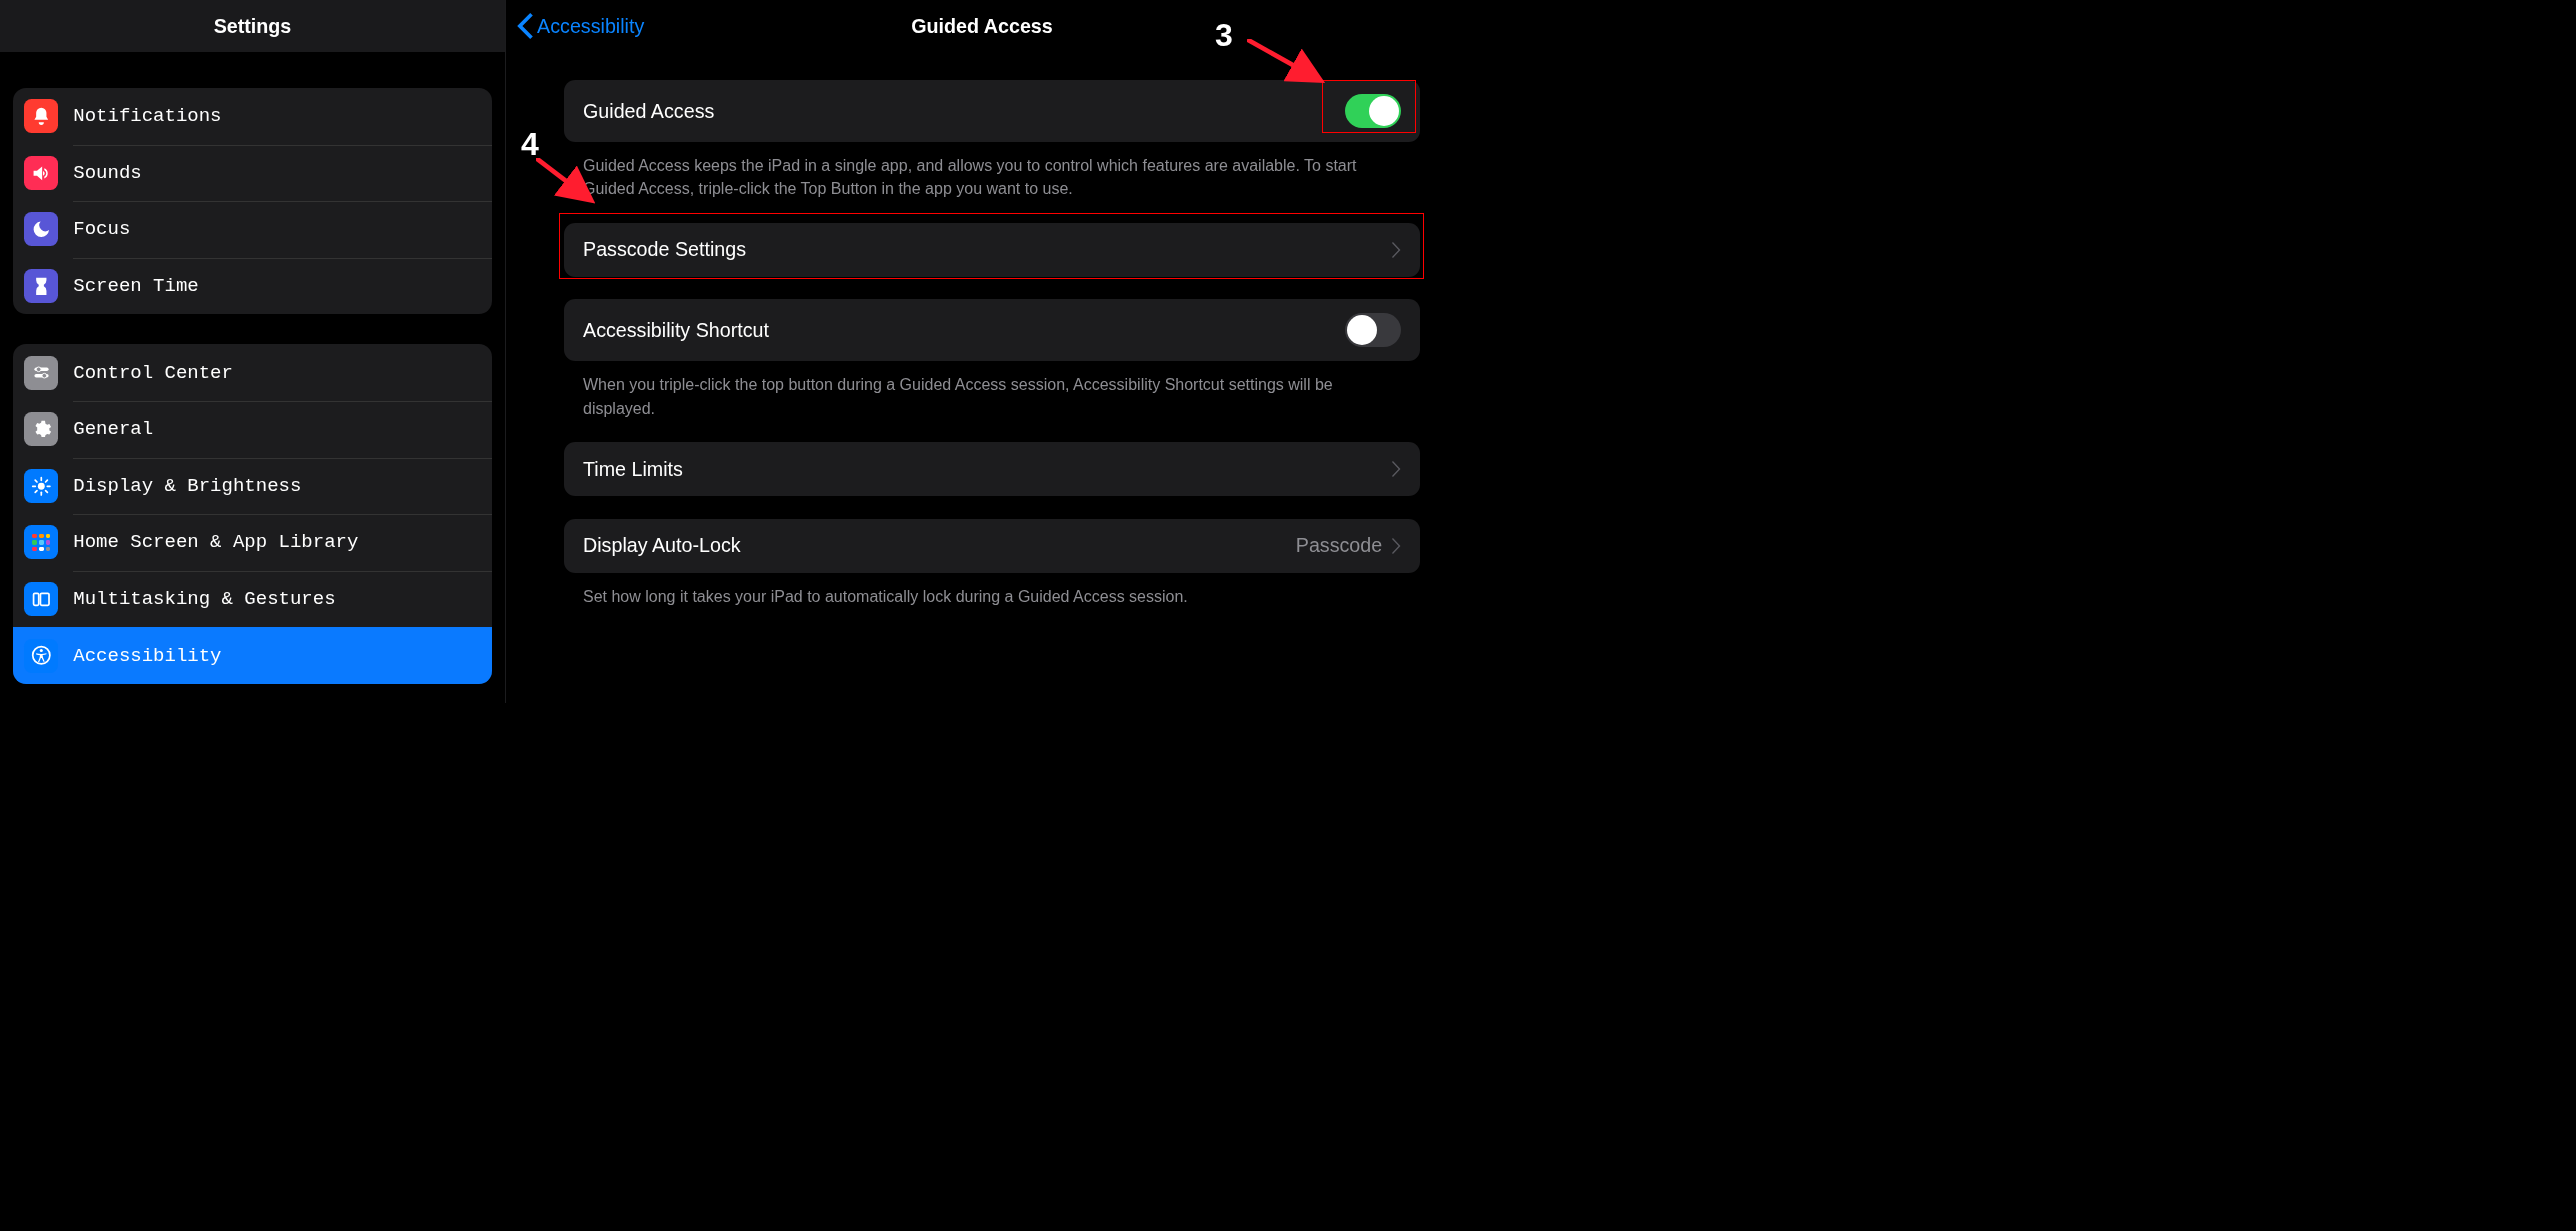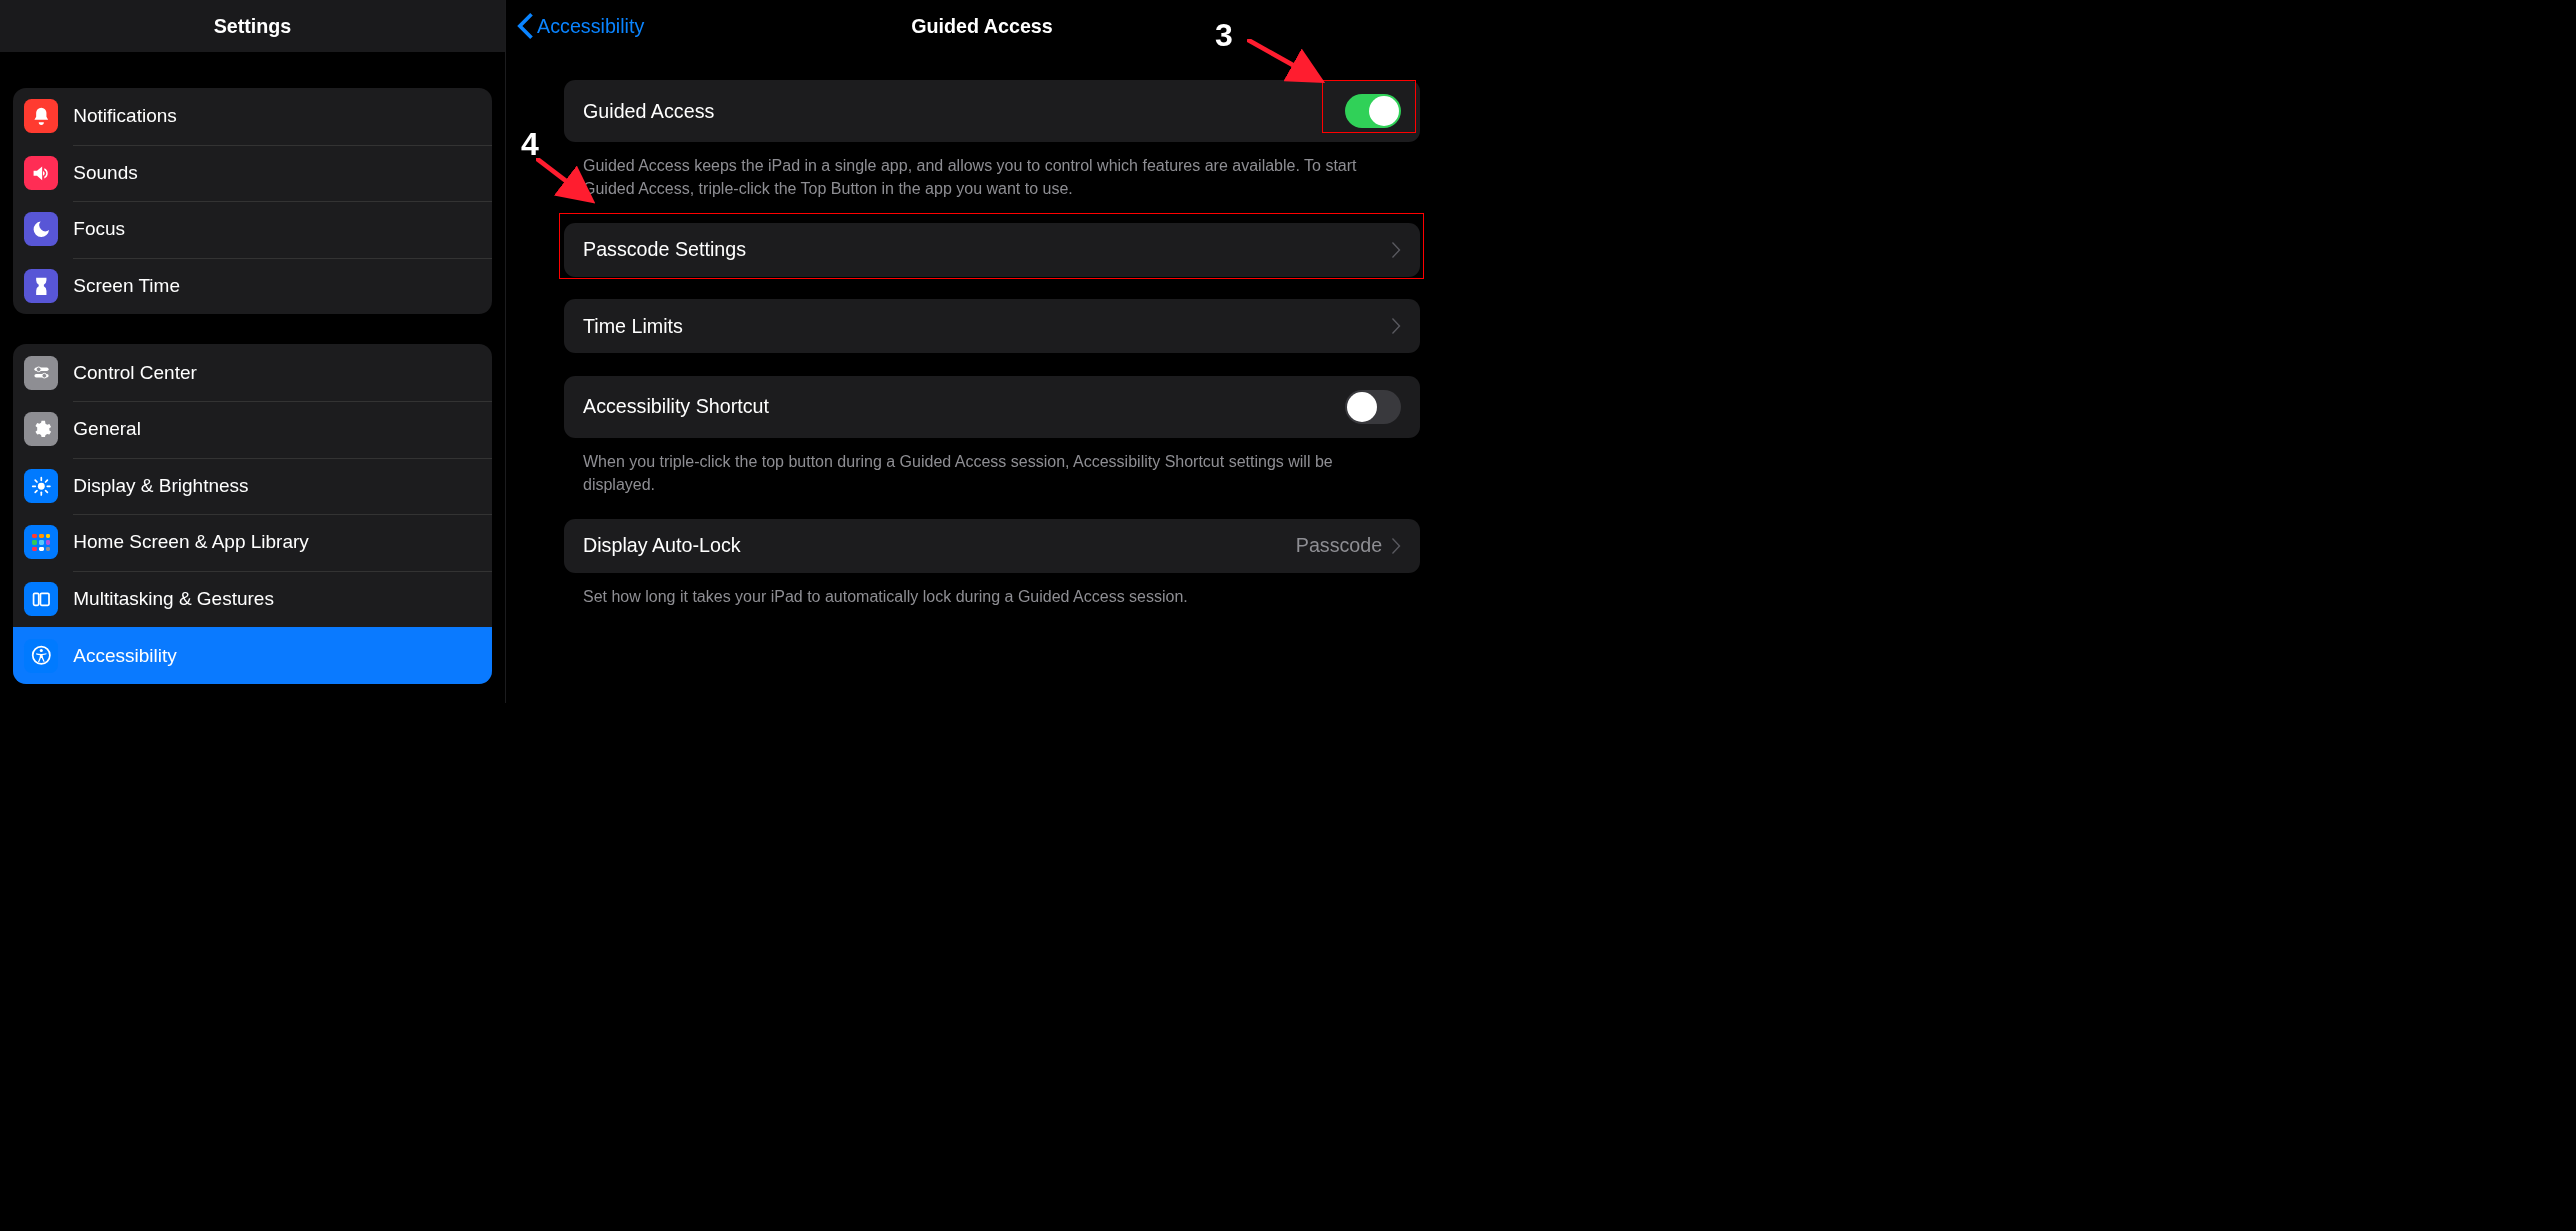--- a/index.html
+++ b/index.html
@@ -77,20 +77,21 @@
     display: flex;
     align-items: center;
     justify-content: center;
     margin-right: 15px;
     flex-shrink: 0;
   }
   .row-label {
     font-size: 19px;
     color: #fff;
     font-weight: 400;
+    font-family: Liberation Mono, monospace;
   }
   
   .bg-red    { background: #ff3b30; }
   .bg-pink   { background: #ff2d55; }
   .bg-indigo { background: #5856d6; }
   .bg-grey   { background: #8e8e93; }
   .bg-blue   { background: #007aff; }
   .icon-svg { width: 20.6px; height: 20.6px; fill: #fff; }
   .icon-svg-sm { width:17px; height:17px; fill:#fff;}
   
@@ -373,42 +374,42 @@
                   <path d="M1 0l8 8.5L1 17l-1-1 7-7.5L0 1z"></path>
                 </svg>
               </div>
           </div>
         </div>
       </div>
 
       <div class="section">
         <div class="card">
           <div class="drow">
+            <div class="drow-label">Accessibility Shortcut</div>
+            <div class="drow-spacer"></div>
+            <div class="toggle off">
+                <div class="knob"></div>
+              </div>
+          </div>
+        </div>
+        <div class="footer-text">When you triple-click the top button during a Guided Access session, Accessibility Shortcut settings will be displayed.</div>
+      </div>
+
+      <div class="section">
+        <div class="card">
+          <div class="drow">
             <div class="drow-label">Time Limits</div>
             <div class="drow-spacer"></div>
             <div class="chevron">
                 <svg viewBox="0 0 10 17">
                   <path d="M1 0l8 8.5L1 17l-1-1 7-7.5L0 1z"></path>
                 </svg>
               </div>
           </div>
         </div>
-      </div>
-
-      <div class="section">
-        <div class="card">
-          <div class="drow">
-            <div class="drow-label">Accessibility Shortcut</div>
-            <div class="drow-spacer"></div>
-            <div class="toggle off">
-                <div class="knob"></div>
-              </div>
-          </div>
-        </div>
-        <div class="footer-text">When you triple-click the top button during a Guided Access session, Accessibility Shortcut settings will be displayed.</div>
       </div>
 
       <div class="section">
         <div class="card">
           <div class="drow">
             <div class="drow-label">Display Auto-Lock</div>
             <div class="drow-spacer"></div>
             <div class="drow-value">Passcode</div>
             <div class="chevron">
                 <svg viewBox="0 0 10 17">

